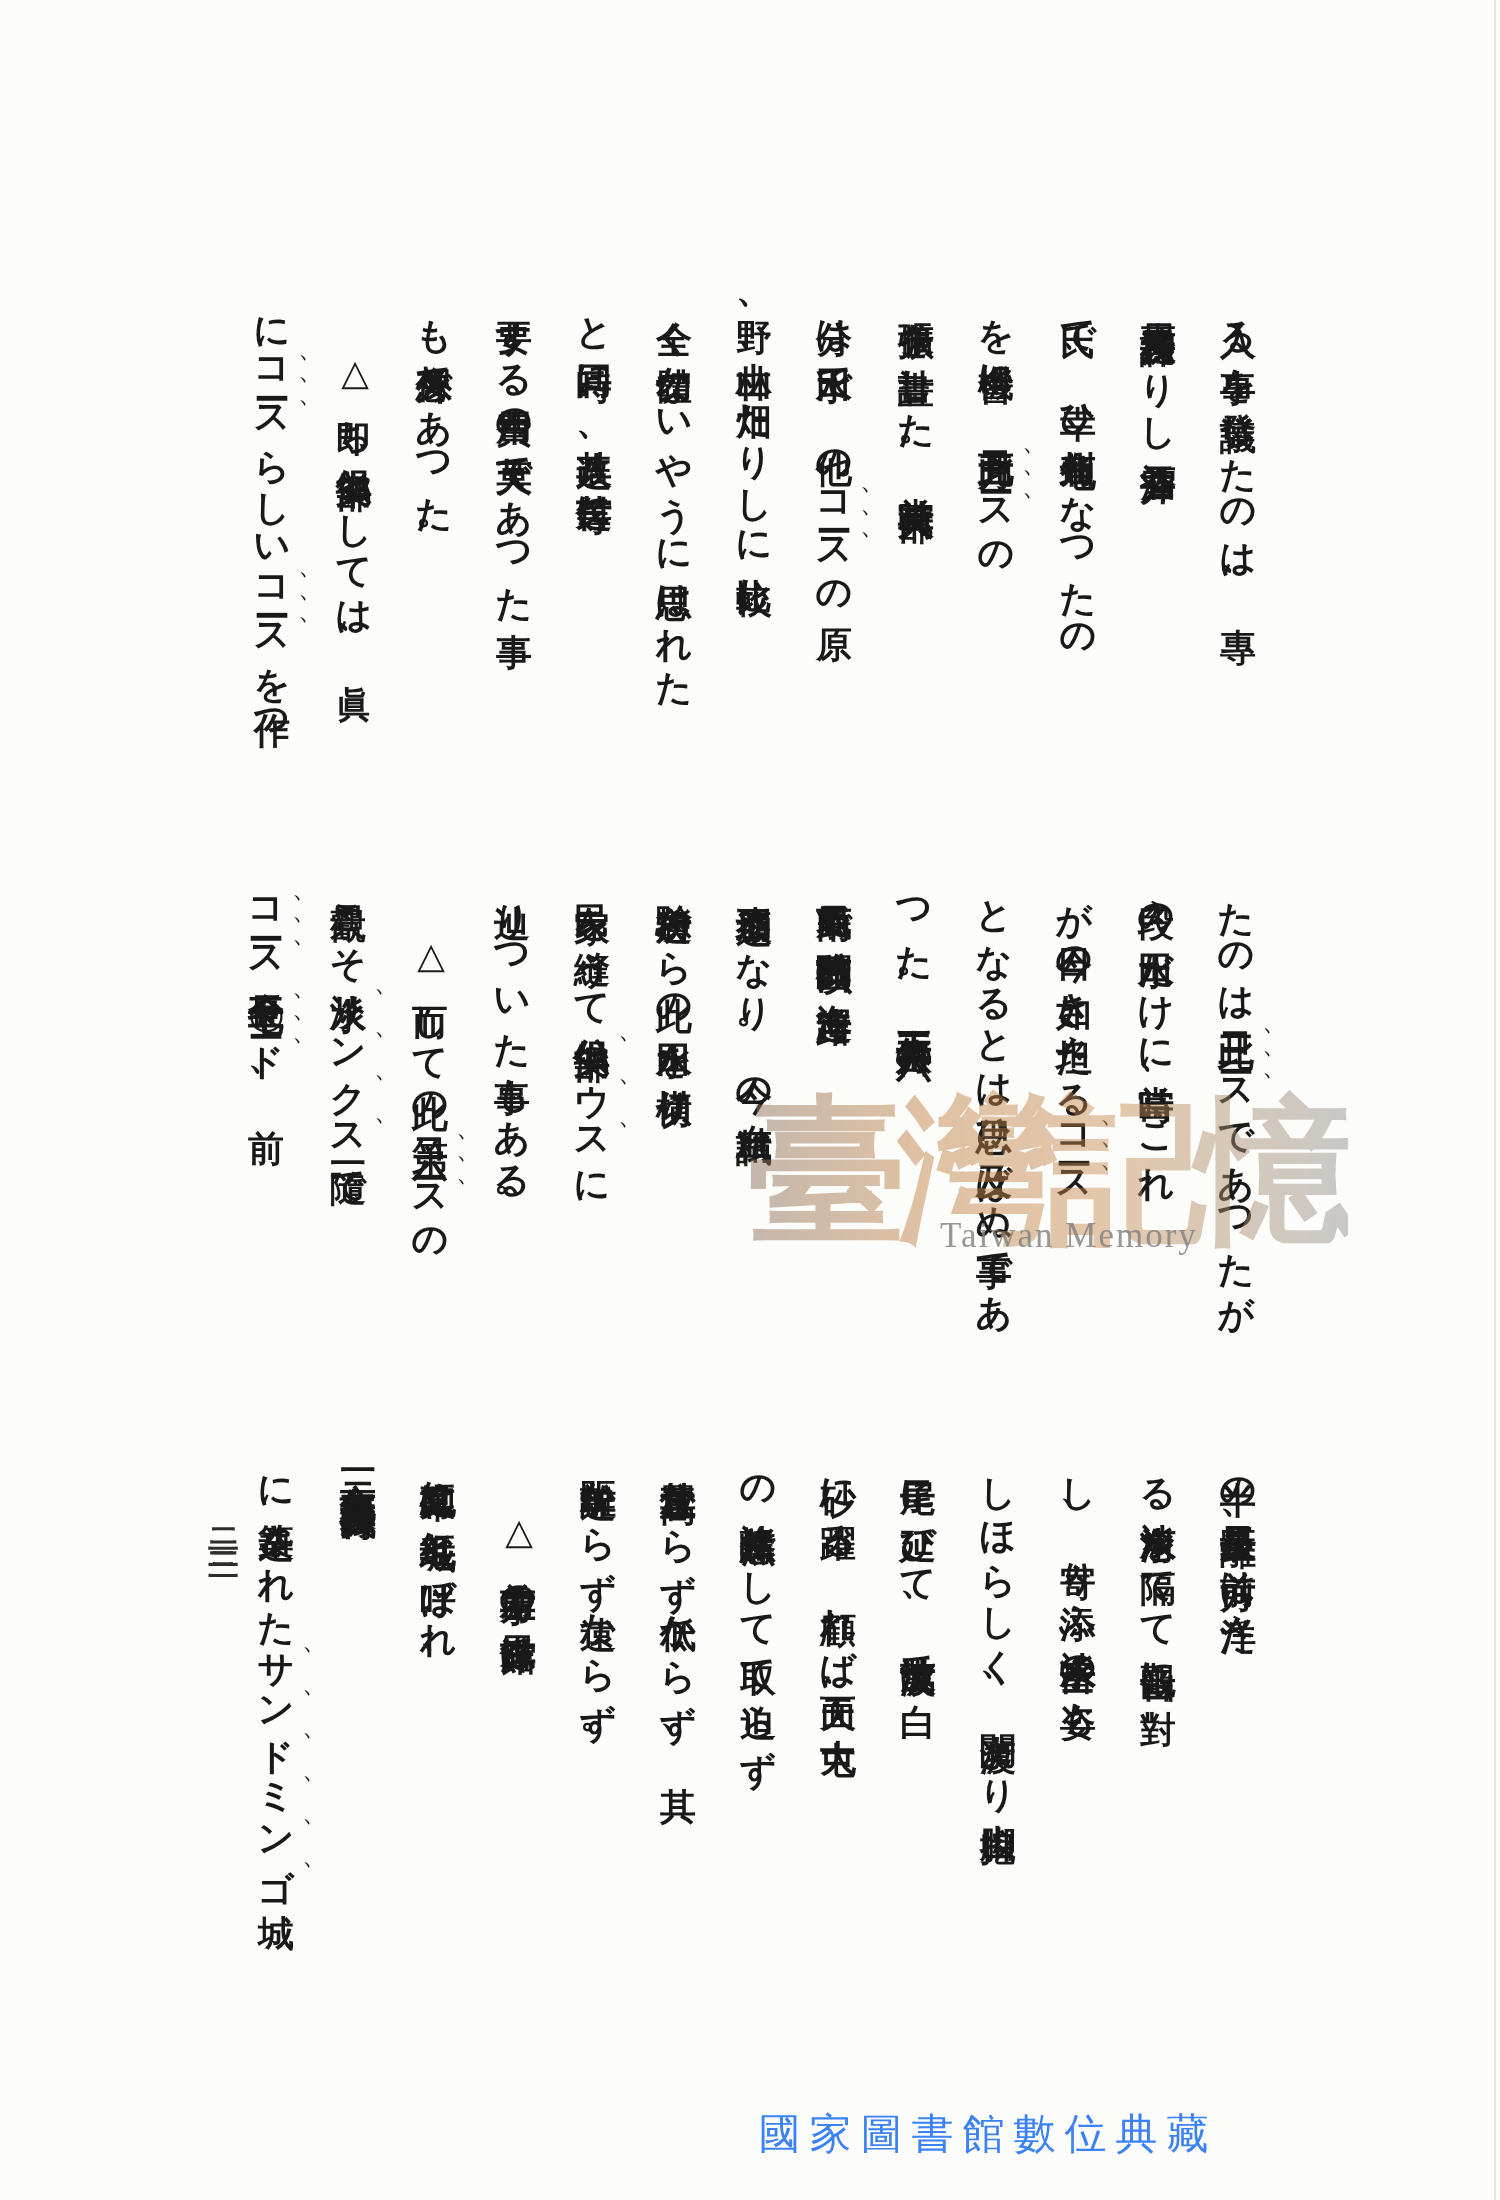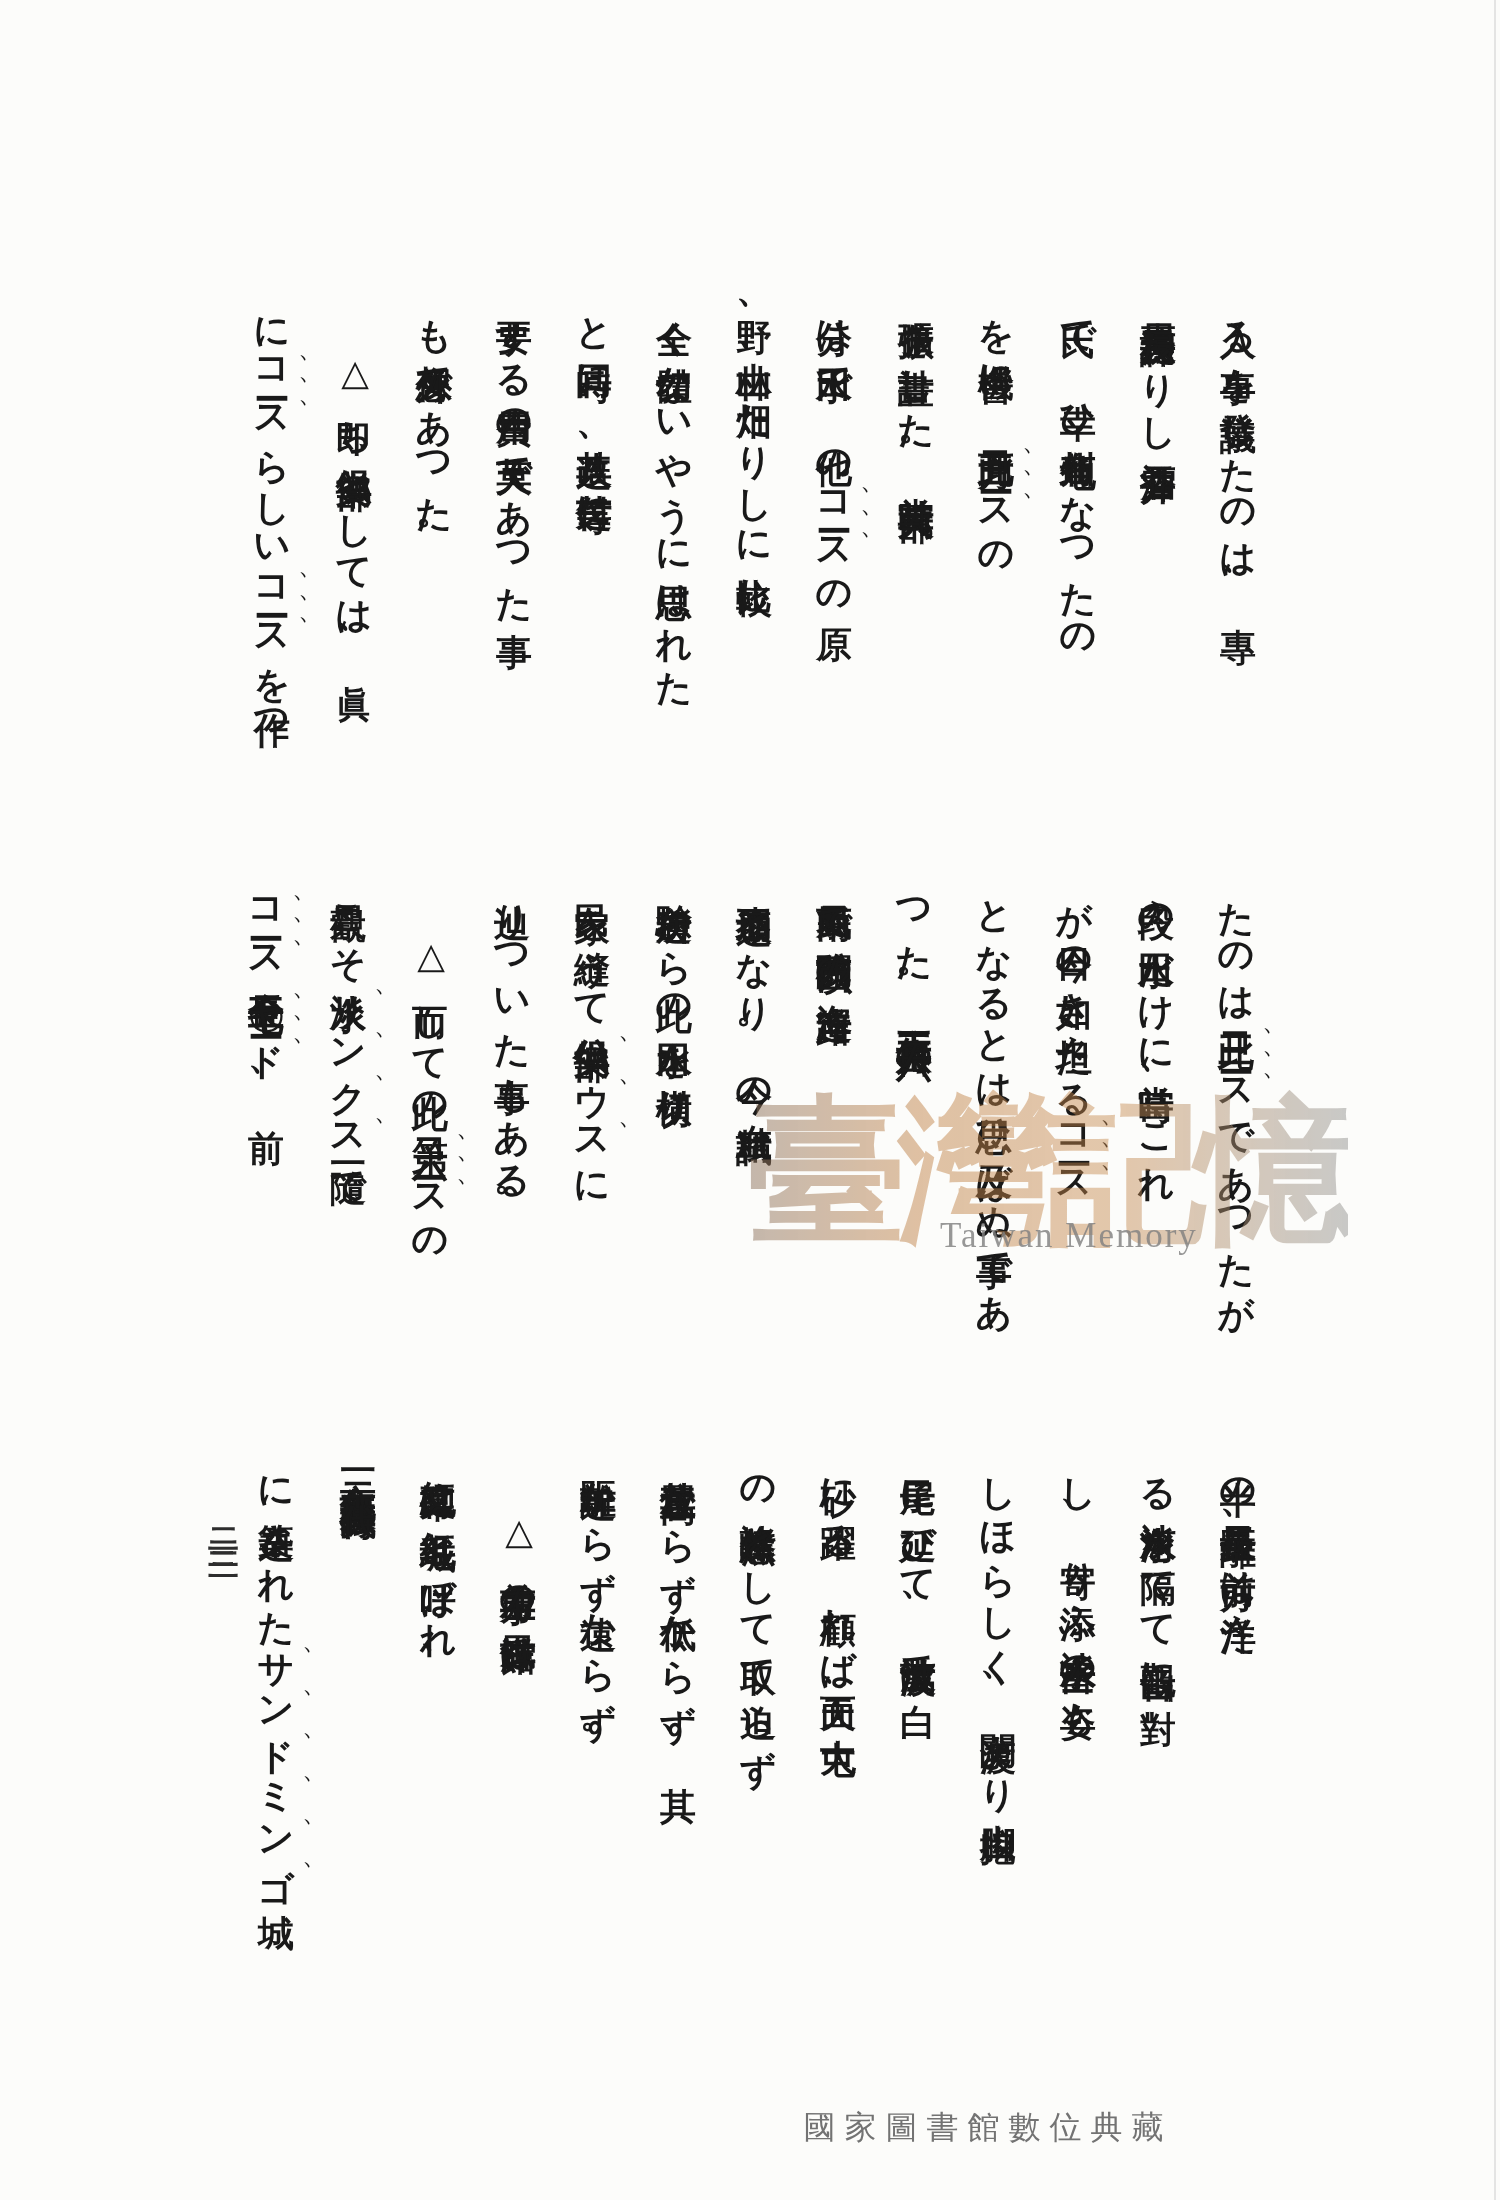--- a/index.html
+++ b/index.html
@@ -74,23 +74,23 @@
     font-size:35px;
     letter-spacing:2px;
     color:rgba(128,128,128,0.82);
     white-space:nowrap;
   }
   
   .footer{
     position:absolute;
     left:988px;top:2106px;
     transform:translateX(-50%);
-    font-size:32px;
+    font-size:42px;
     letter-spacing:9px;
-    color:#737373;
+    color:#3b82f6;
     white-space:nowrap;
     font-family:Liberation Mono, monospace;
   }
   
   .scan-edge{
     position:absolute;right:4px;top:0;
     width:2px;height:2200px;
     background:rgba(120,120,120,0.18);
   }
 </style>

